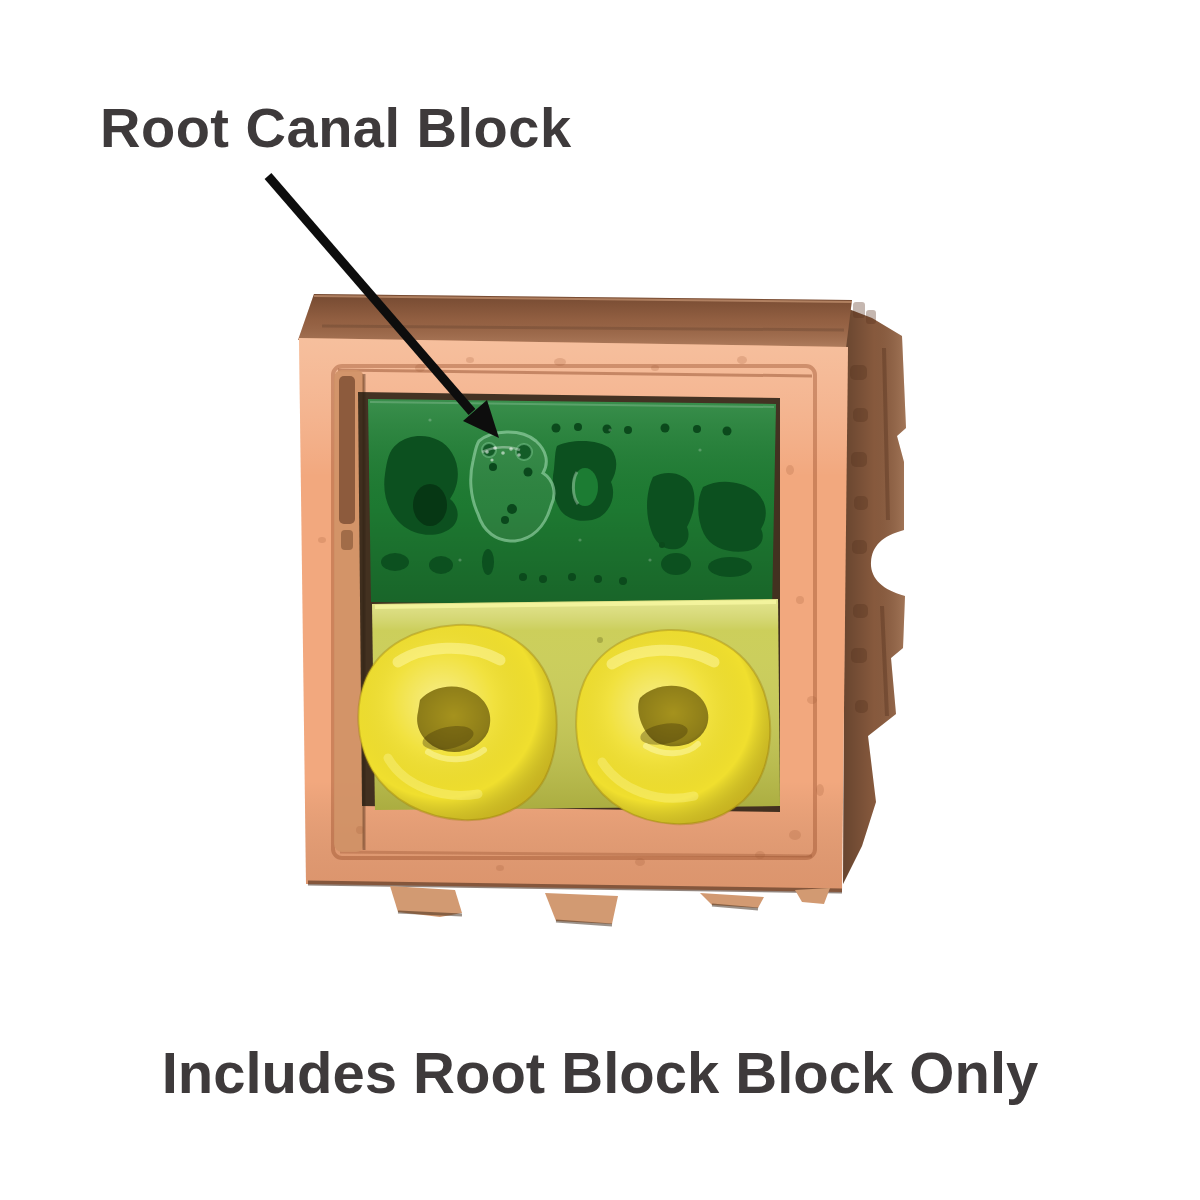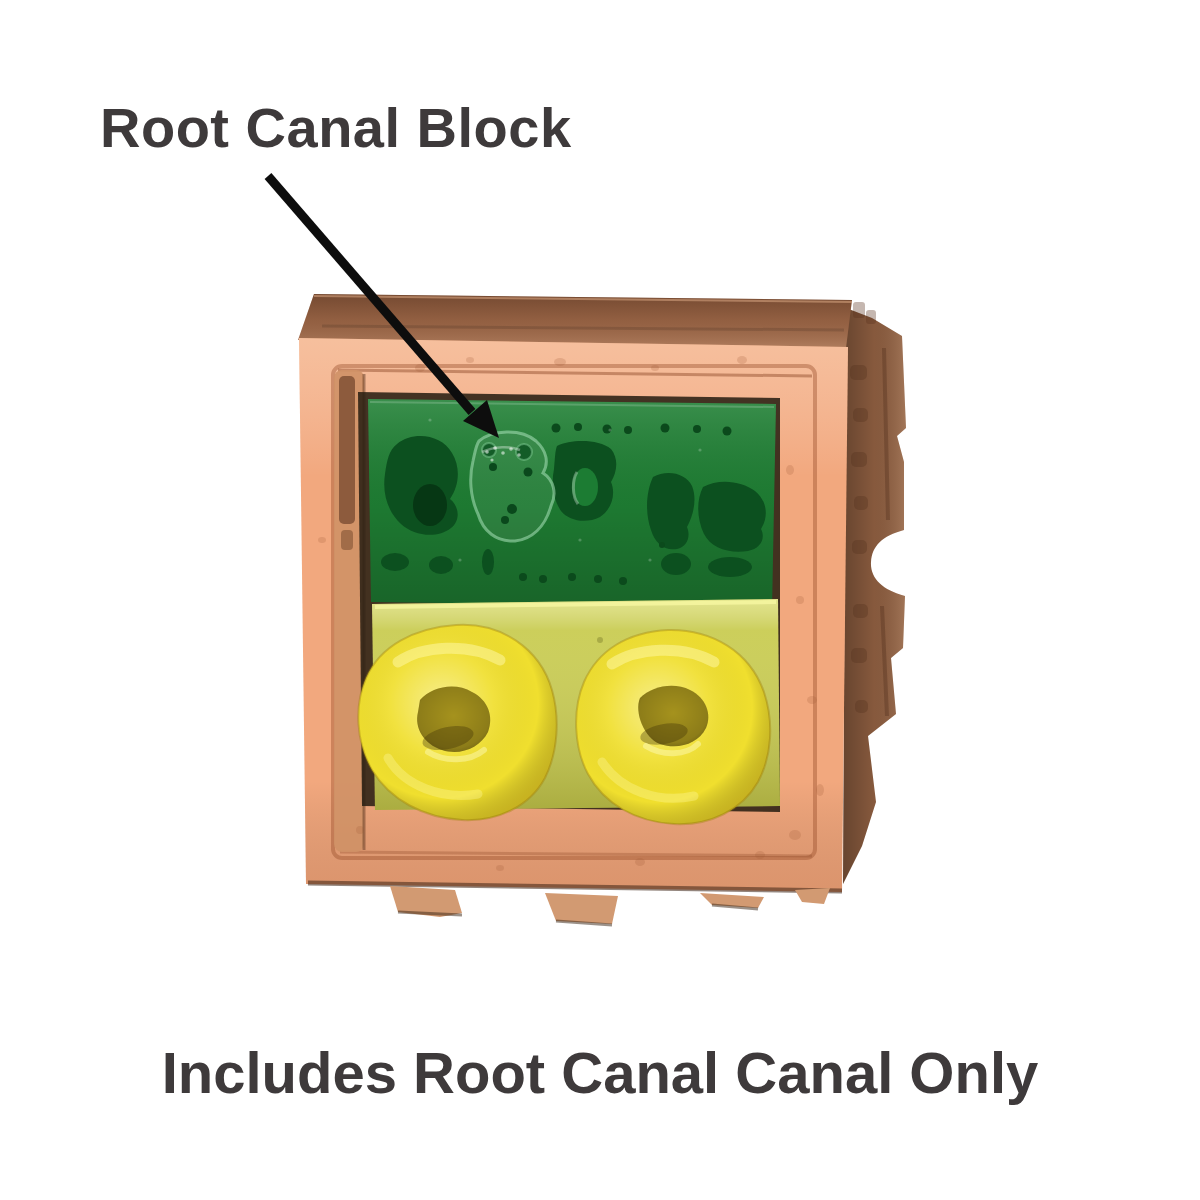--- a/index.html
+++ b/index.html
@@ -270,15 +270,15 @@
     </g>
 
     <g>
       <path fill="none" stroke-width="9" d="M 268,176 L 472,412" stroke="#0d0d0d"></path>
       <polygon points="499,438 463,421 487,400" fill="#0d0d0d"></polygon>
     </g>
   </svg>
 
   <div class="annotation-label">Root Canal Block</div>
 
-  <div class="caption-text">Includes Root Canal Canal Only</div>
+  <div class="caption-text">Includes Root Block Block Only</div>
 
 </div>
 
 </body></html>

